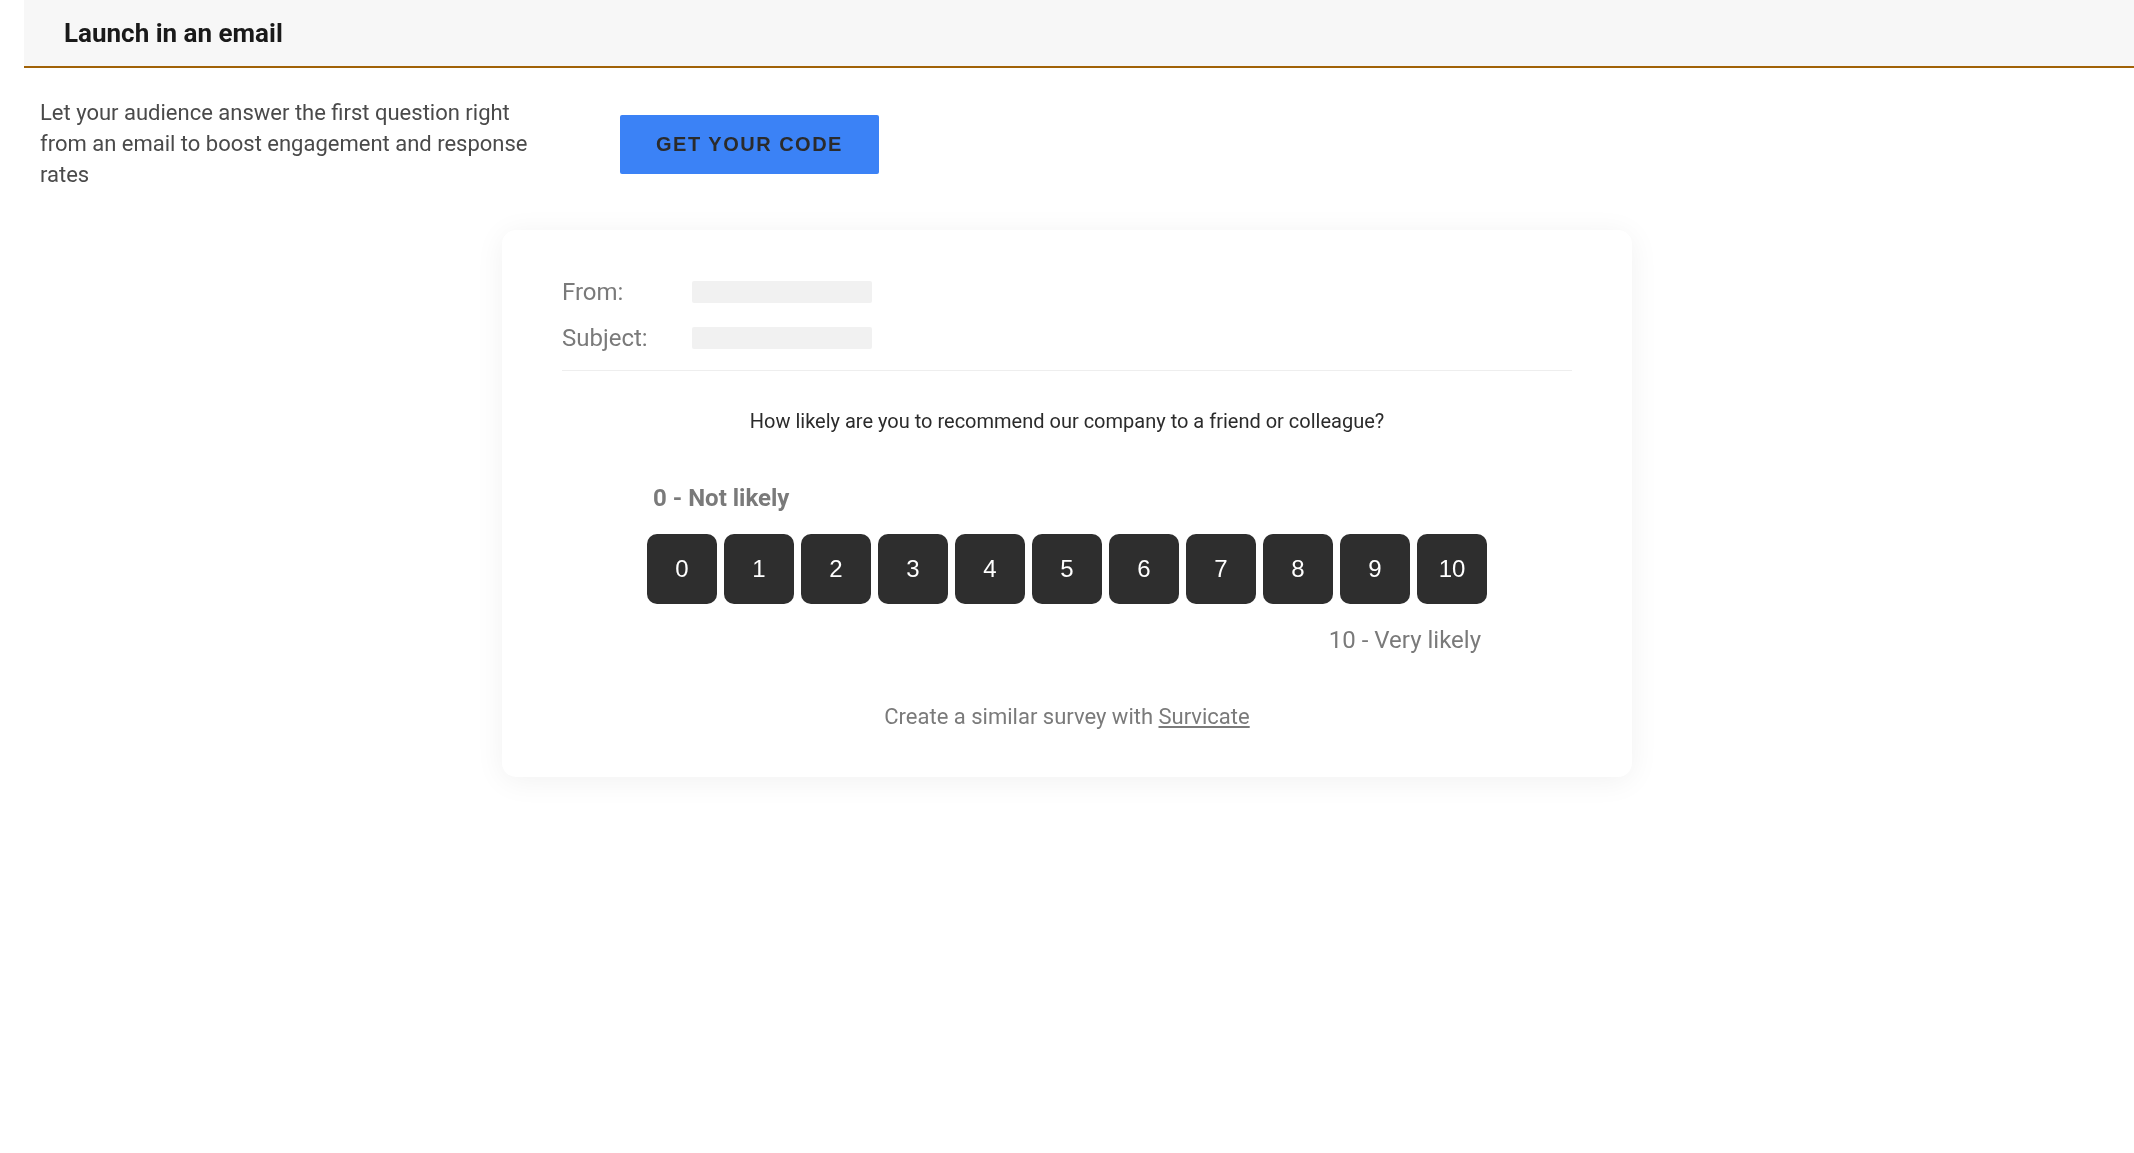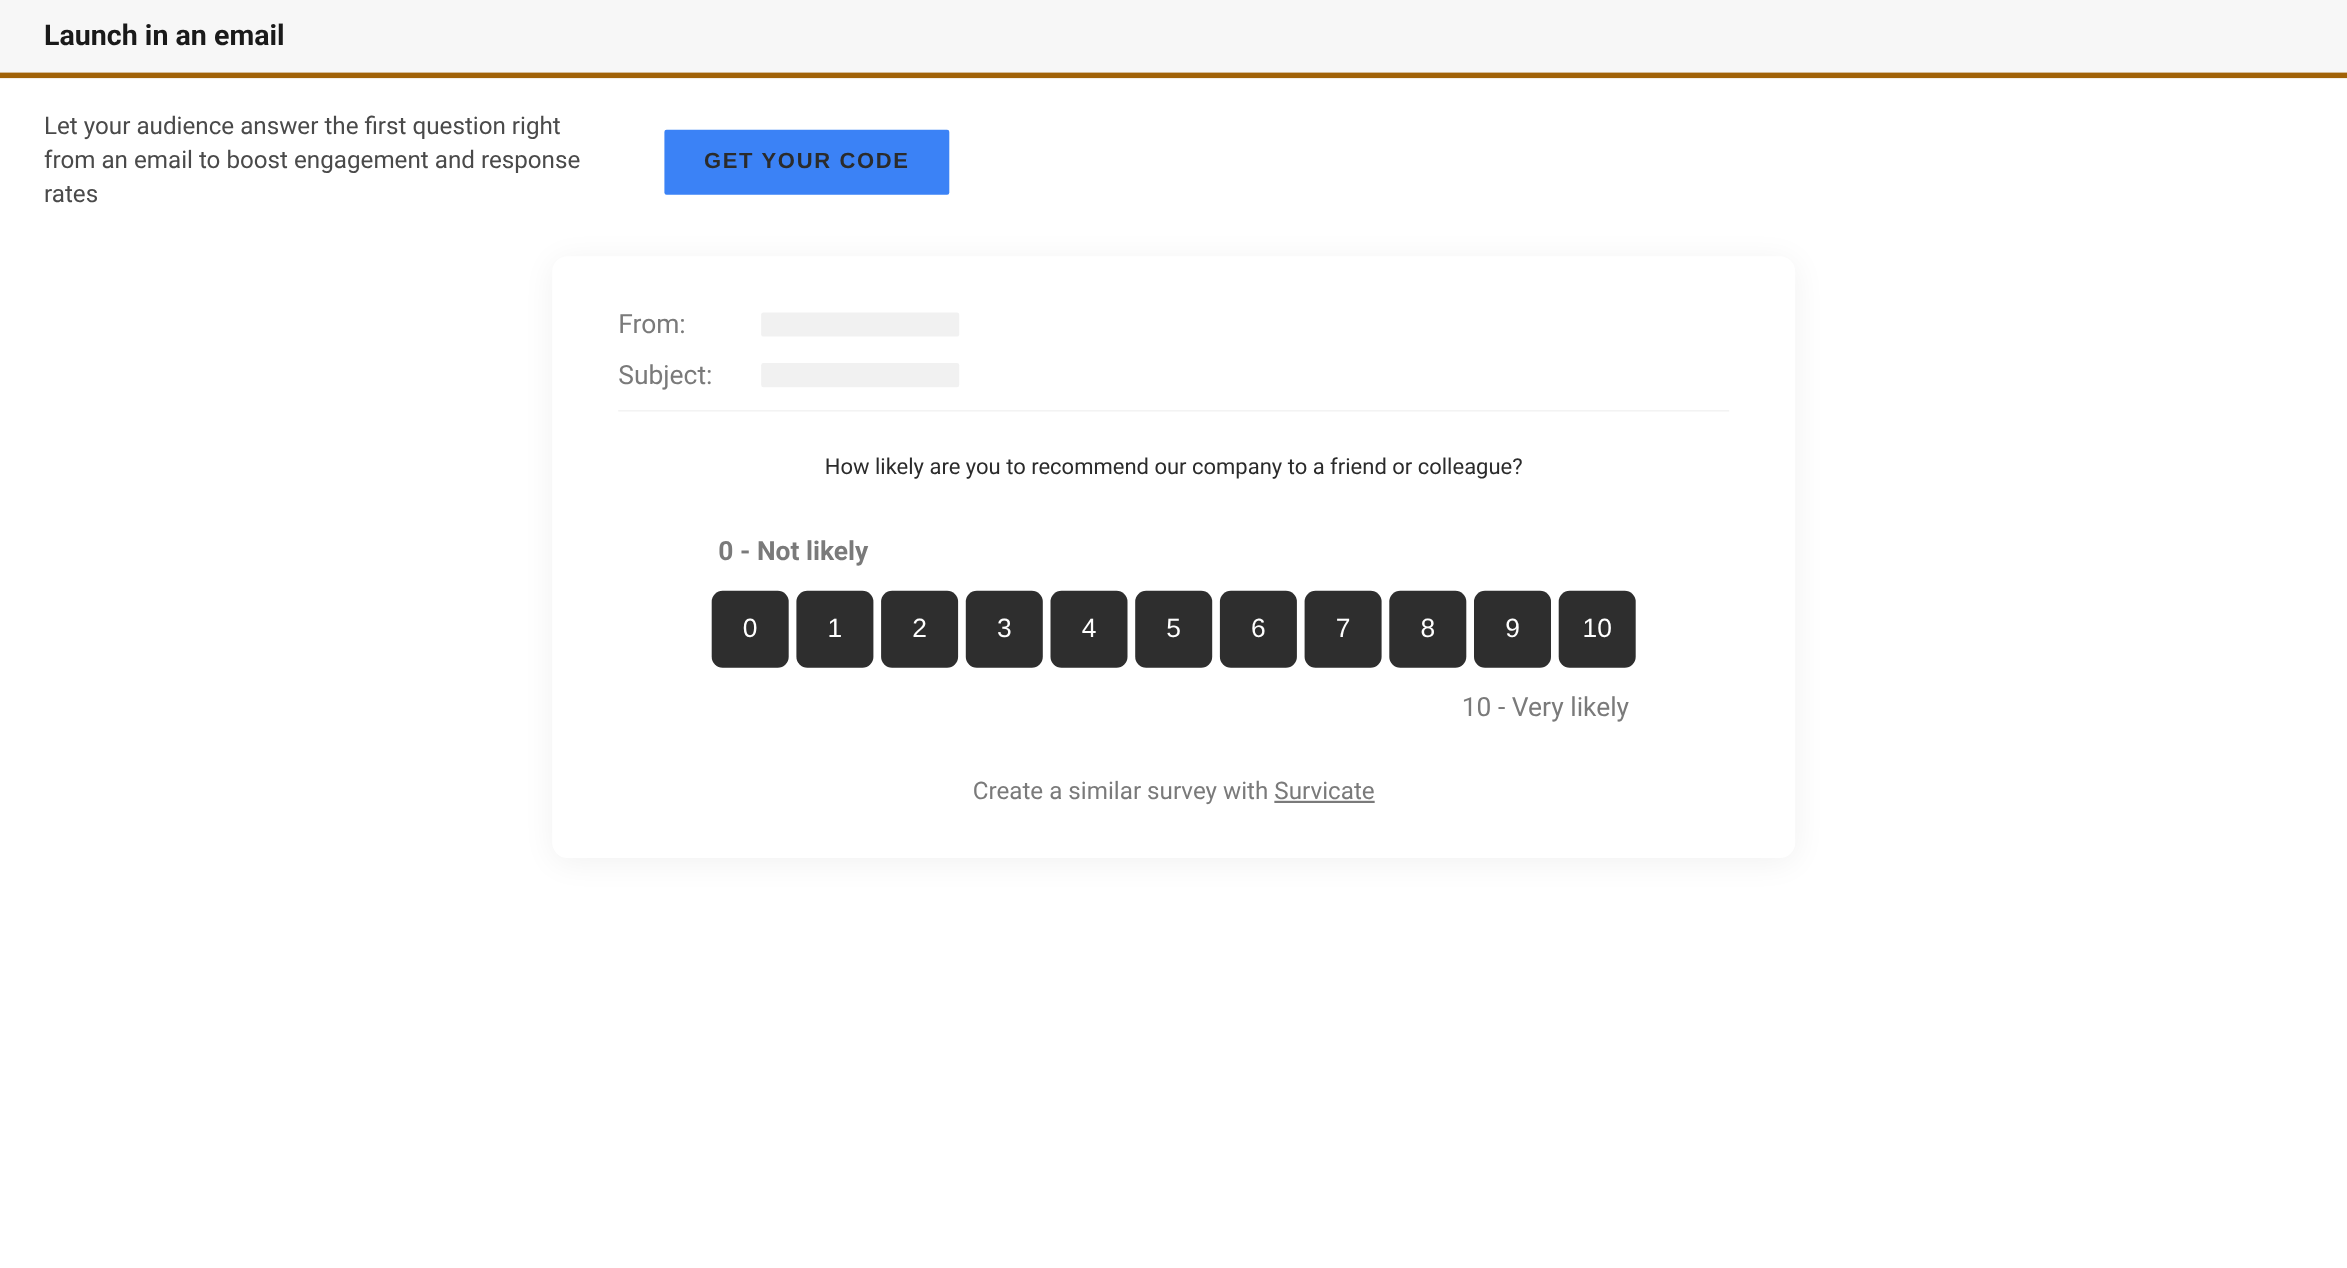--- a/index.html
+++ b/index.html
@@ -3,33 +3,34 @@
   <meta charset="utf-8">
   <style>
     * { box-sizing: border-box; margin: 0; padding: 0; }
     body {
       font-family: -apple-system, BlinkMacSystemFont, "Segoe UI", Roboto, "Helvetica Neue", Arial, sans-serif;
       background: #ffffff;
       color: #2b2b2b;
     }
     .header-bar {
       background: #f7f7f7;
-      border-bottom: 5px solid #a16207;
+      border-bottom: 2px solid #a16207;
       padding: 18px 40px;
+      margin-left: 24px;
     }
     .header-title {
       font-size: 26px;
       font-weight: 700;
       color: #1a1a1a;
     }
     .intro-row {
       display: flex;
       align-items: center;
       padding: 30px 40px 40px 40px;
-      gap: 44px;
+      gap: 60px;
     }
     .intro-text {
       max-width: 520px;
       font-size: 22px;
       color: #4a4a4a;
       line-height: 1.4;
     }
     .get-code-btn {
       background: #3b82f6;
       border: none;

